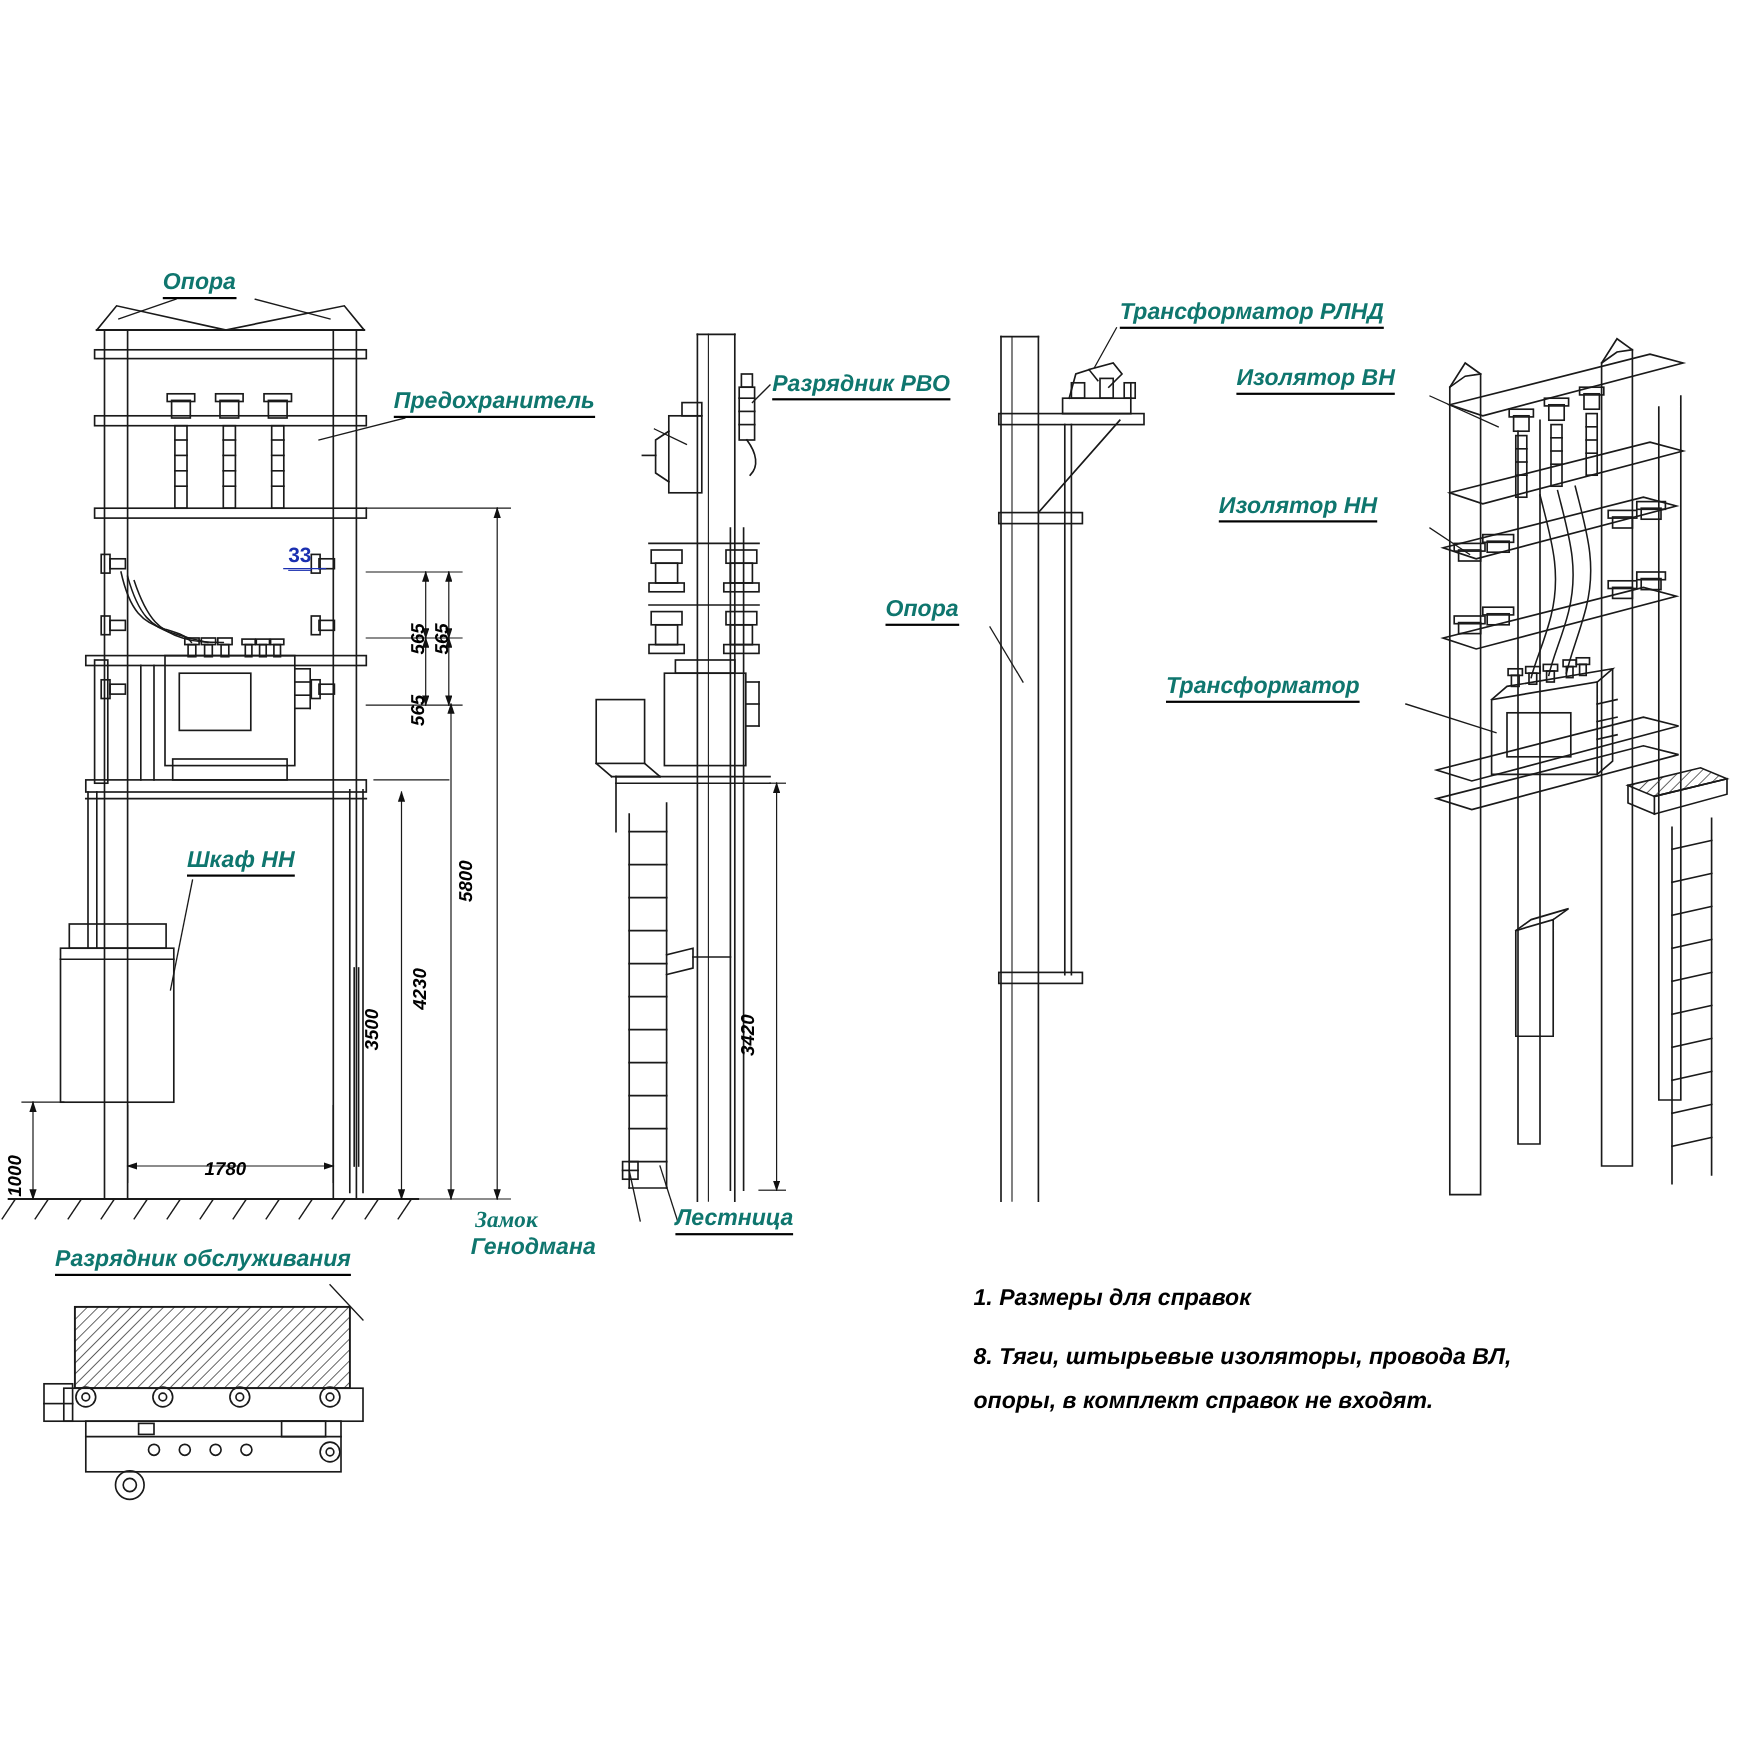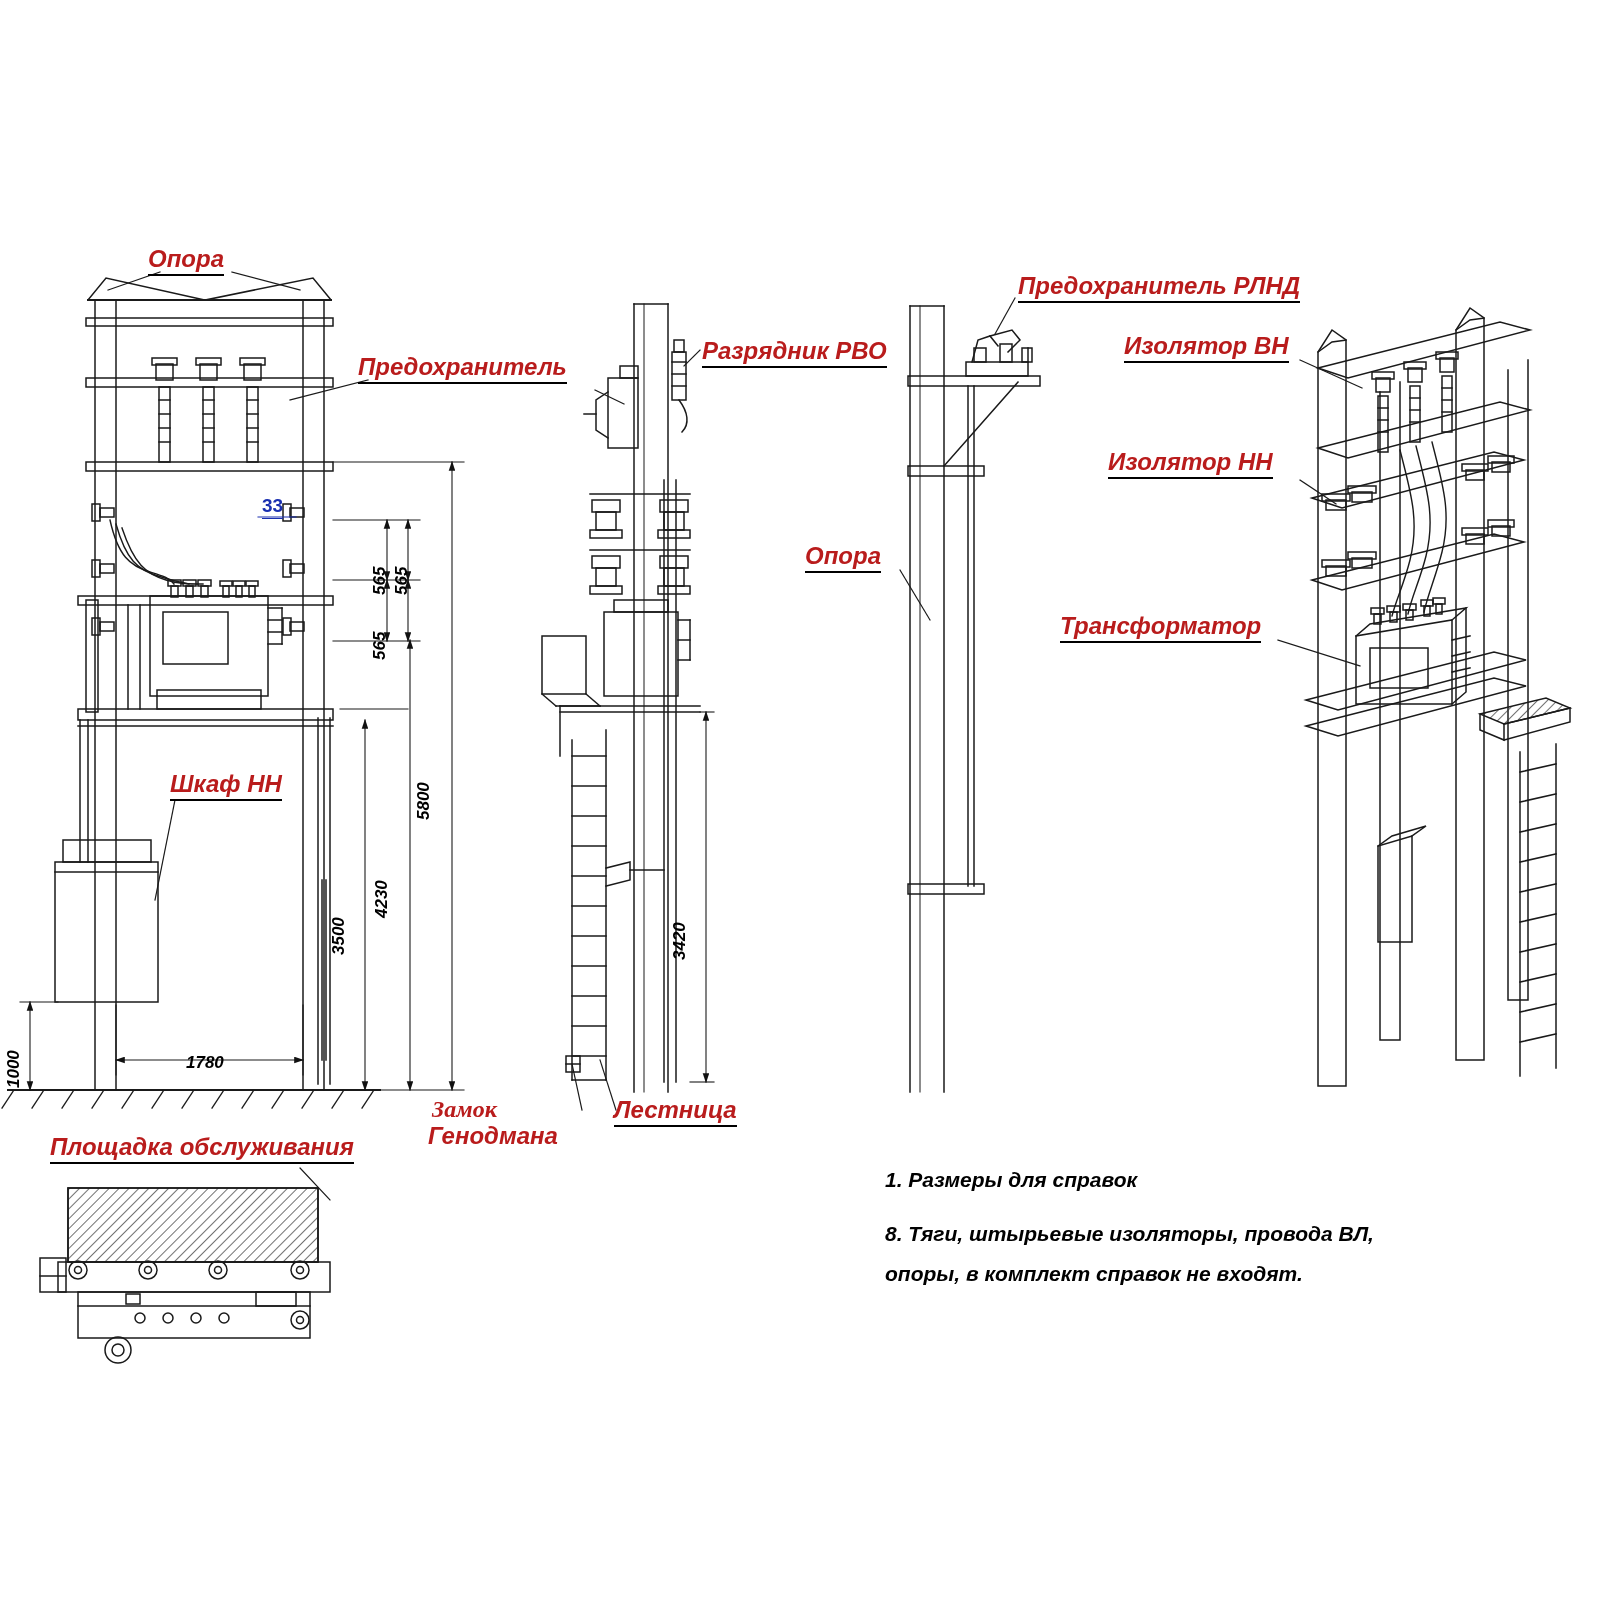--- a/index.html
+++ b/index.html
@@ -1,18 +1,18 @@
 <!DOCTYPE html>
 <html><head>
 <meta charset="utf-8">
 <style>
   html,body{margin:0;padding:0;background:#ffffff;}
   body{width:1600px;height:1600px;font-family:"Liberation Sans",sans-serif;color:#000;position:relative;overflow:hidden;}
   #canvas{position:absolute;left:0;top:0;width:1600px;height:1600px;}
-  .lbl{position:absolute;font-family:"Liberation Sans",sans-serif;font-style:italic;font-weight:bold;font-size:24px;color:#b91c1c;white-space:nowrap;letter-spacing:0px;}
+  .lbl{position:absolute;font-family:"Liberation Sans",sans-serif;font-style:italic;font-weight:bold;font-size:21px;color:#0f766e;white-space:nowrap;letter-spacing:0px;}
   .dim{position:absolute;font-family:"Liberation Sans",sans-serif;font-style:italic;font-weight:bold;font-size:17px;color:#000;white-space:nowrap;}
   .dim.vert{transform-origin:left bottom;transform:rotate(-90deg);}
   .note{position:absolute;font-family:"Liberation Sans",sans-serif;font-style:italic;font-weight:bold;font-size:21px;color:#000;white-space:nowrap;text-align:center;}
   .mark{position:absolute;font-family:"Liberation Sans",sans-serif;font-weight:bold;font-size:19px;color:#1a2fb0;white-space:nowrap;border-bottom:1.5px solid #1a2fb0;padding-bottom:1px;}
   .ul{border-bottom:2px solid #000;padding-bottom:1px;}
 </style>
 </head>
 <body>
 
 <svg id="canvas" viewBox="0 0 1600 1600">
@@ -511,38 +511,38 @@
 
   </g>
 </svg>
 
 <div class="lbl ul" style="left:148px; top:245px;">Опора</div>
 
 <div class="lbl ul" style="left:358px; top:353px;">Предохранитель</div>
 
 <div class="lbl ul" style="left:702px; top:337px;">Разрядник РВО</div>
 
-<div class="lbl ul" style="left:1018px; top:272px;">Предохранитель РЛНД</div>
+<div class="lbl ul" style="left:1018px; top:272px;">Трансформатор РЛНД</div>
 
 <div class="lbl ul" style="left:1112px; top:332px;margin-left:12px;">Изолятор ВН</div>
 
 <div class="lbl ul" style="left:1108px; top:448px;">Изолятор НН</div>
 
 <div class="lbl ul" style="left:805px; top:542px;">Опора</div>
 
 <div class="lbl ul" style="left:1060px; top:612px;">Трансформатор</div>
 
 <div class="lbl ul" style="left:170px; top:770px;">Шкаф НН</div>
 
 <div class="lbl" style="left:432px; top:1096px;font-family:Liberation Serif, serif;">Замок</div>
 <div class="lbl" style="left:428px; top:1122px;">Генодмана</div>
 
 <div class="lbl ul" style="left:614px; top:1096px;">Лестница</div>
 
-<div class="lbl ul" style="left:50px; top:1133px;">Площадка обслуживания</div>
+<div class="lbl ul" style="left:50px; top:1133px;">Разрядник обслуживания</div>
 
 <div class="dim vert" style="left:434px; top:800px;">5800</div>
 <div class="dim vert" style="left:392px; top:898px;">4230</div>
 <div class="dim vert" style="left:349px; top:935px;">3500</div>
 <div class="dim vert" style="left:390px; top:575px;">565</div>
 <div class="dim vert" style="left:390px; top:640px;">565</div>
 <div class="dim vert" style="left:412px; top:575px;">565</div>
 <div class="dim" style="left:186px; top:1040px;margin-top:13px;">1780</div>
 <div class="dim vert" style="left:24px; top:1068px;">1000</div>
 <div class="dim vert" style="left:690px; top:940px;">3420</div>

